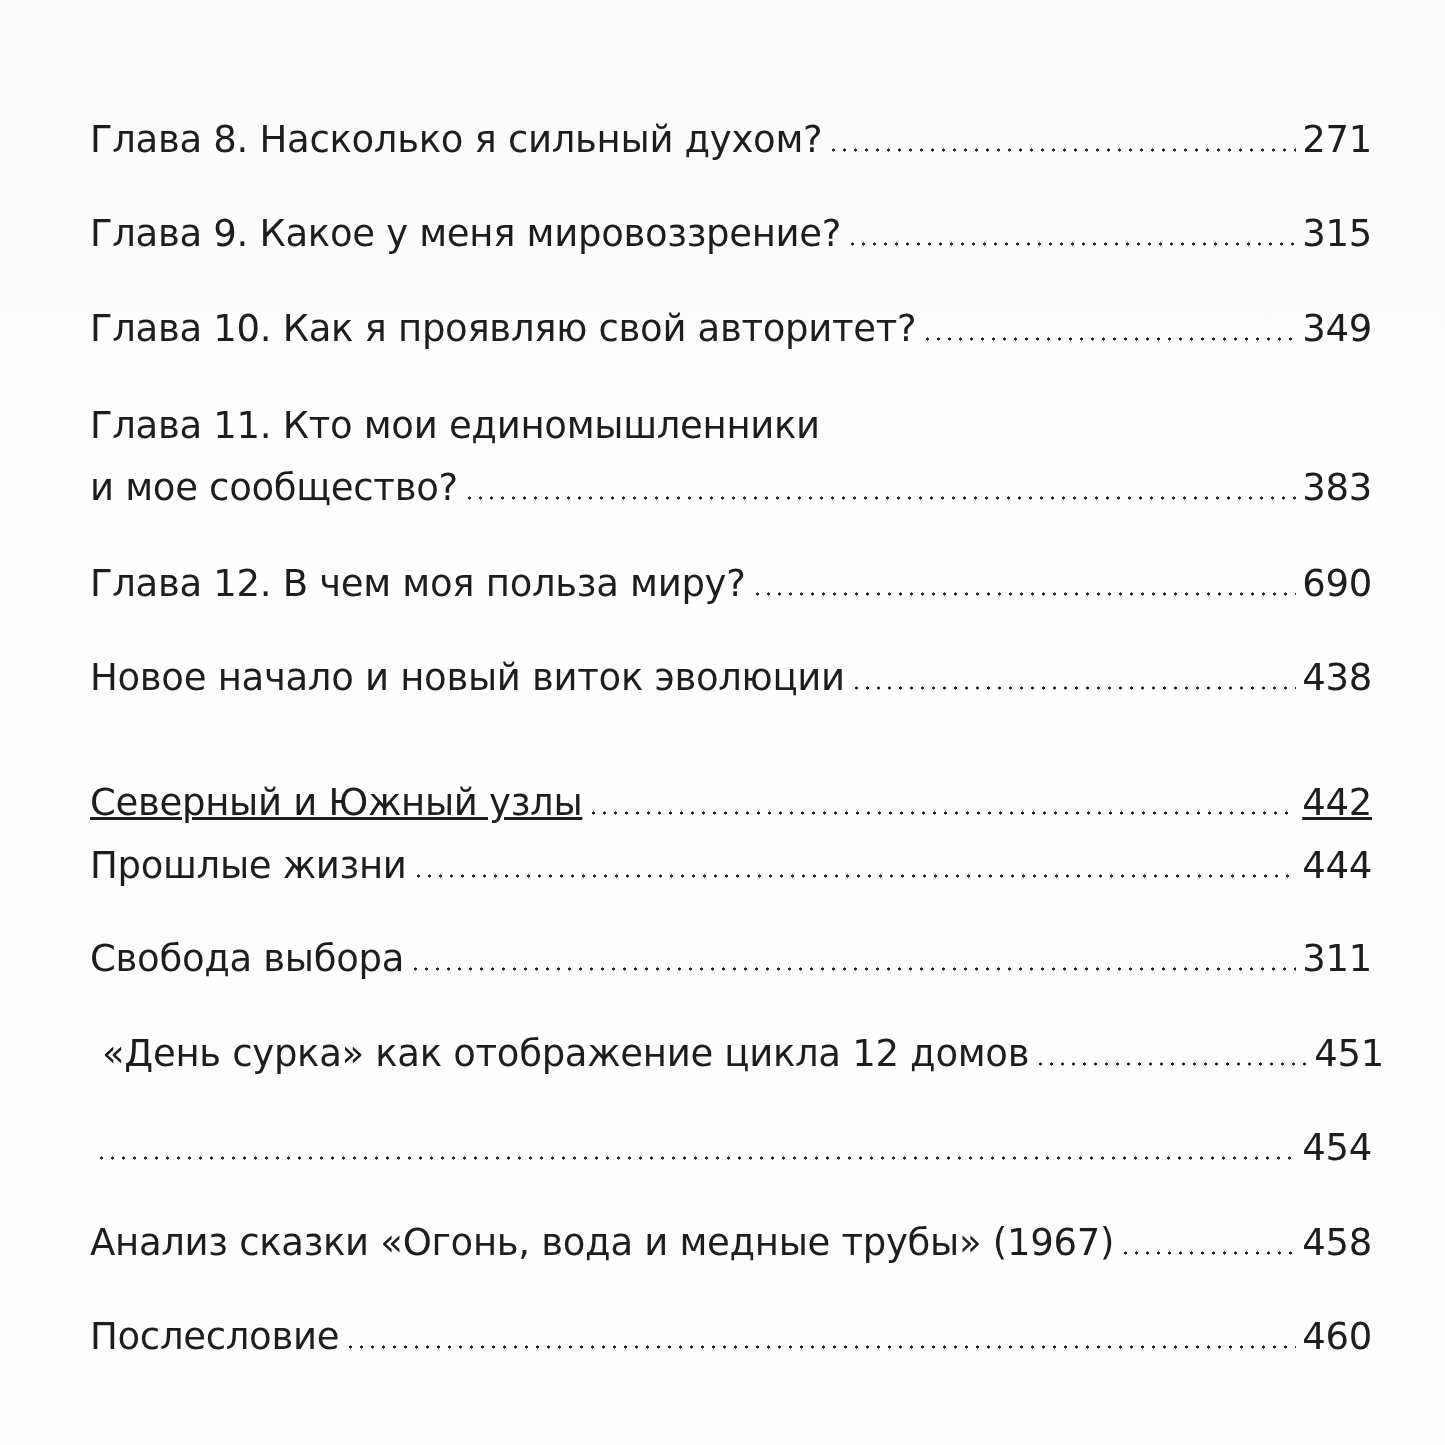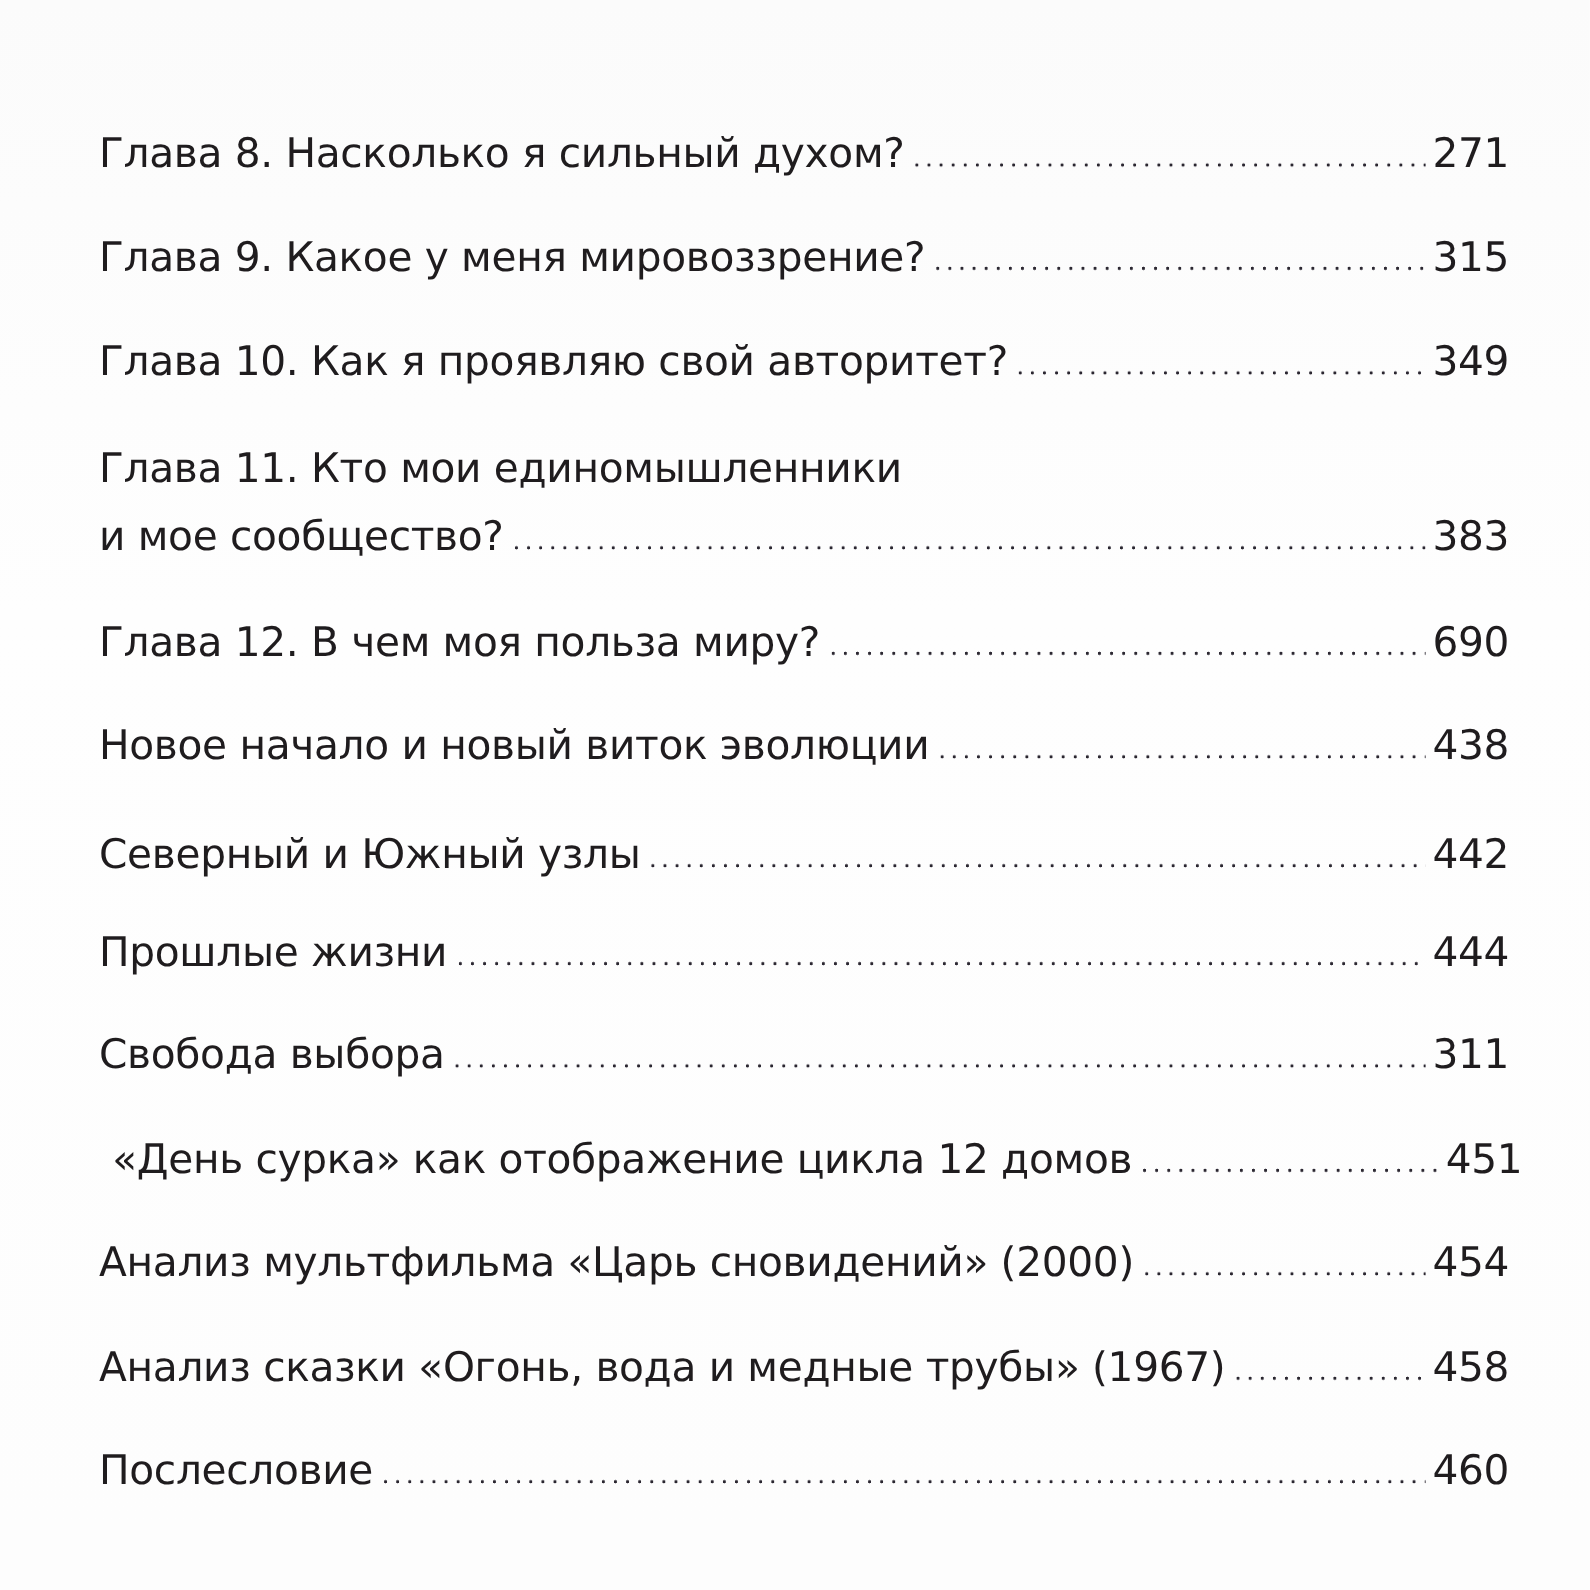--- a/index.html
+++ b/index.html
@@ -115,21 +115,21 @@
     </div>
 
     <div class="entry" style="top:655px;">
       <div class="line">
         <span class="title">Новое начало и новый виток эволюции</span>
         <span class="leader"></span>
         <span class="page-num">438</span>
       </div>
     </div>
 
-    <div class="entry" style="top:754px;">
+    <div class="entry" style="top:780px;text-decoration:underline;">
       <div class="line">
         <span class="title">Северный и Южный узлы</span>
         <span class="leader"></span>
         <span class="page-num">442</span>
       </div>
     </div>
 
     <div class="entry" style="top:843px;">
       <div class="line">
         <span class="title">Прошлые жизни</span>
@@ -149,21 +149,20 @@
     <div class="entry" style="top:1031px;margin-left:12px;">
       <div class="line">
         <span class="title">«День сурка» как отображение цикла 12 домов</span>
         <span class="leader"></span>
         <span class="page-num">451</span>
       </div>
     </div>
 
     <div class="entry" style="top:1125px;">
       <div class="line">
-        <span class="title">Анализ мультфильма «Царь сновидений» (2000)</span>
         <span class="leader"></span>
         <span class="page-num">454</span>
       </div>
     </div>
 
     <div class="entry" style="top:1220px;">
       <div class="line">
         <span class="title">Анализ сказки «Огонь, вода и медные трубы» (1967)</span>
         <span class="leader"></span>
         <span class="page-num">458</span>

